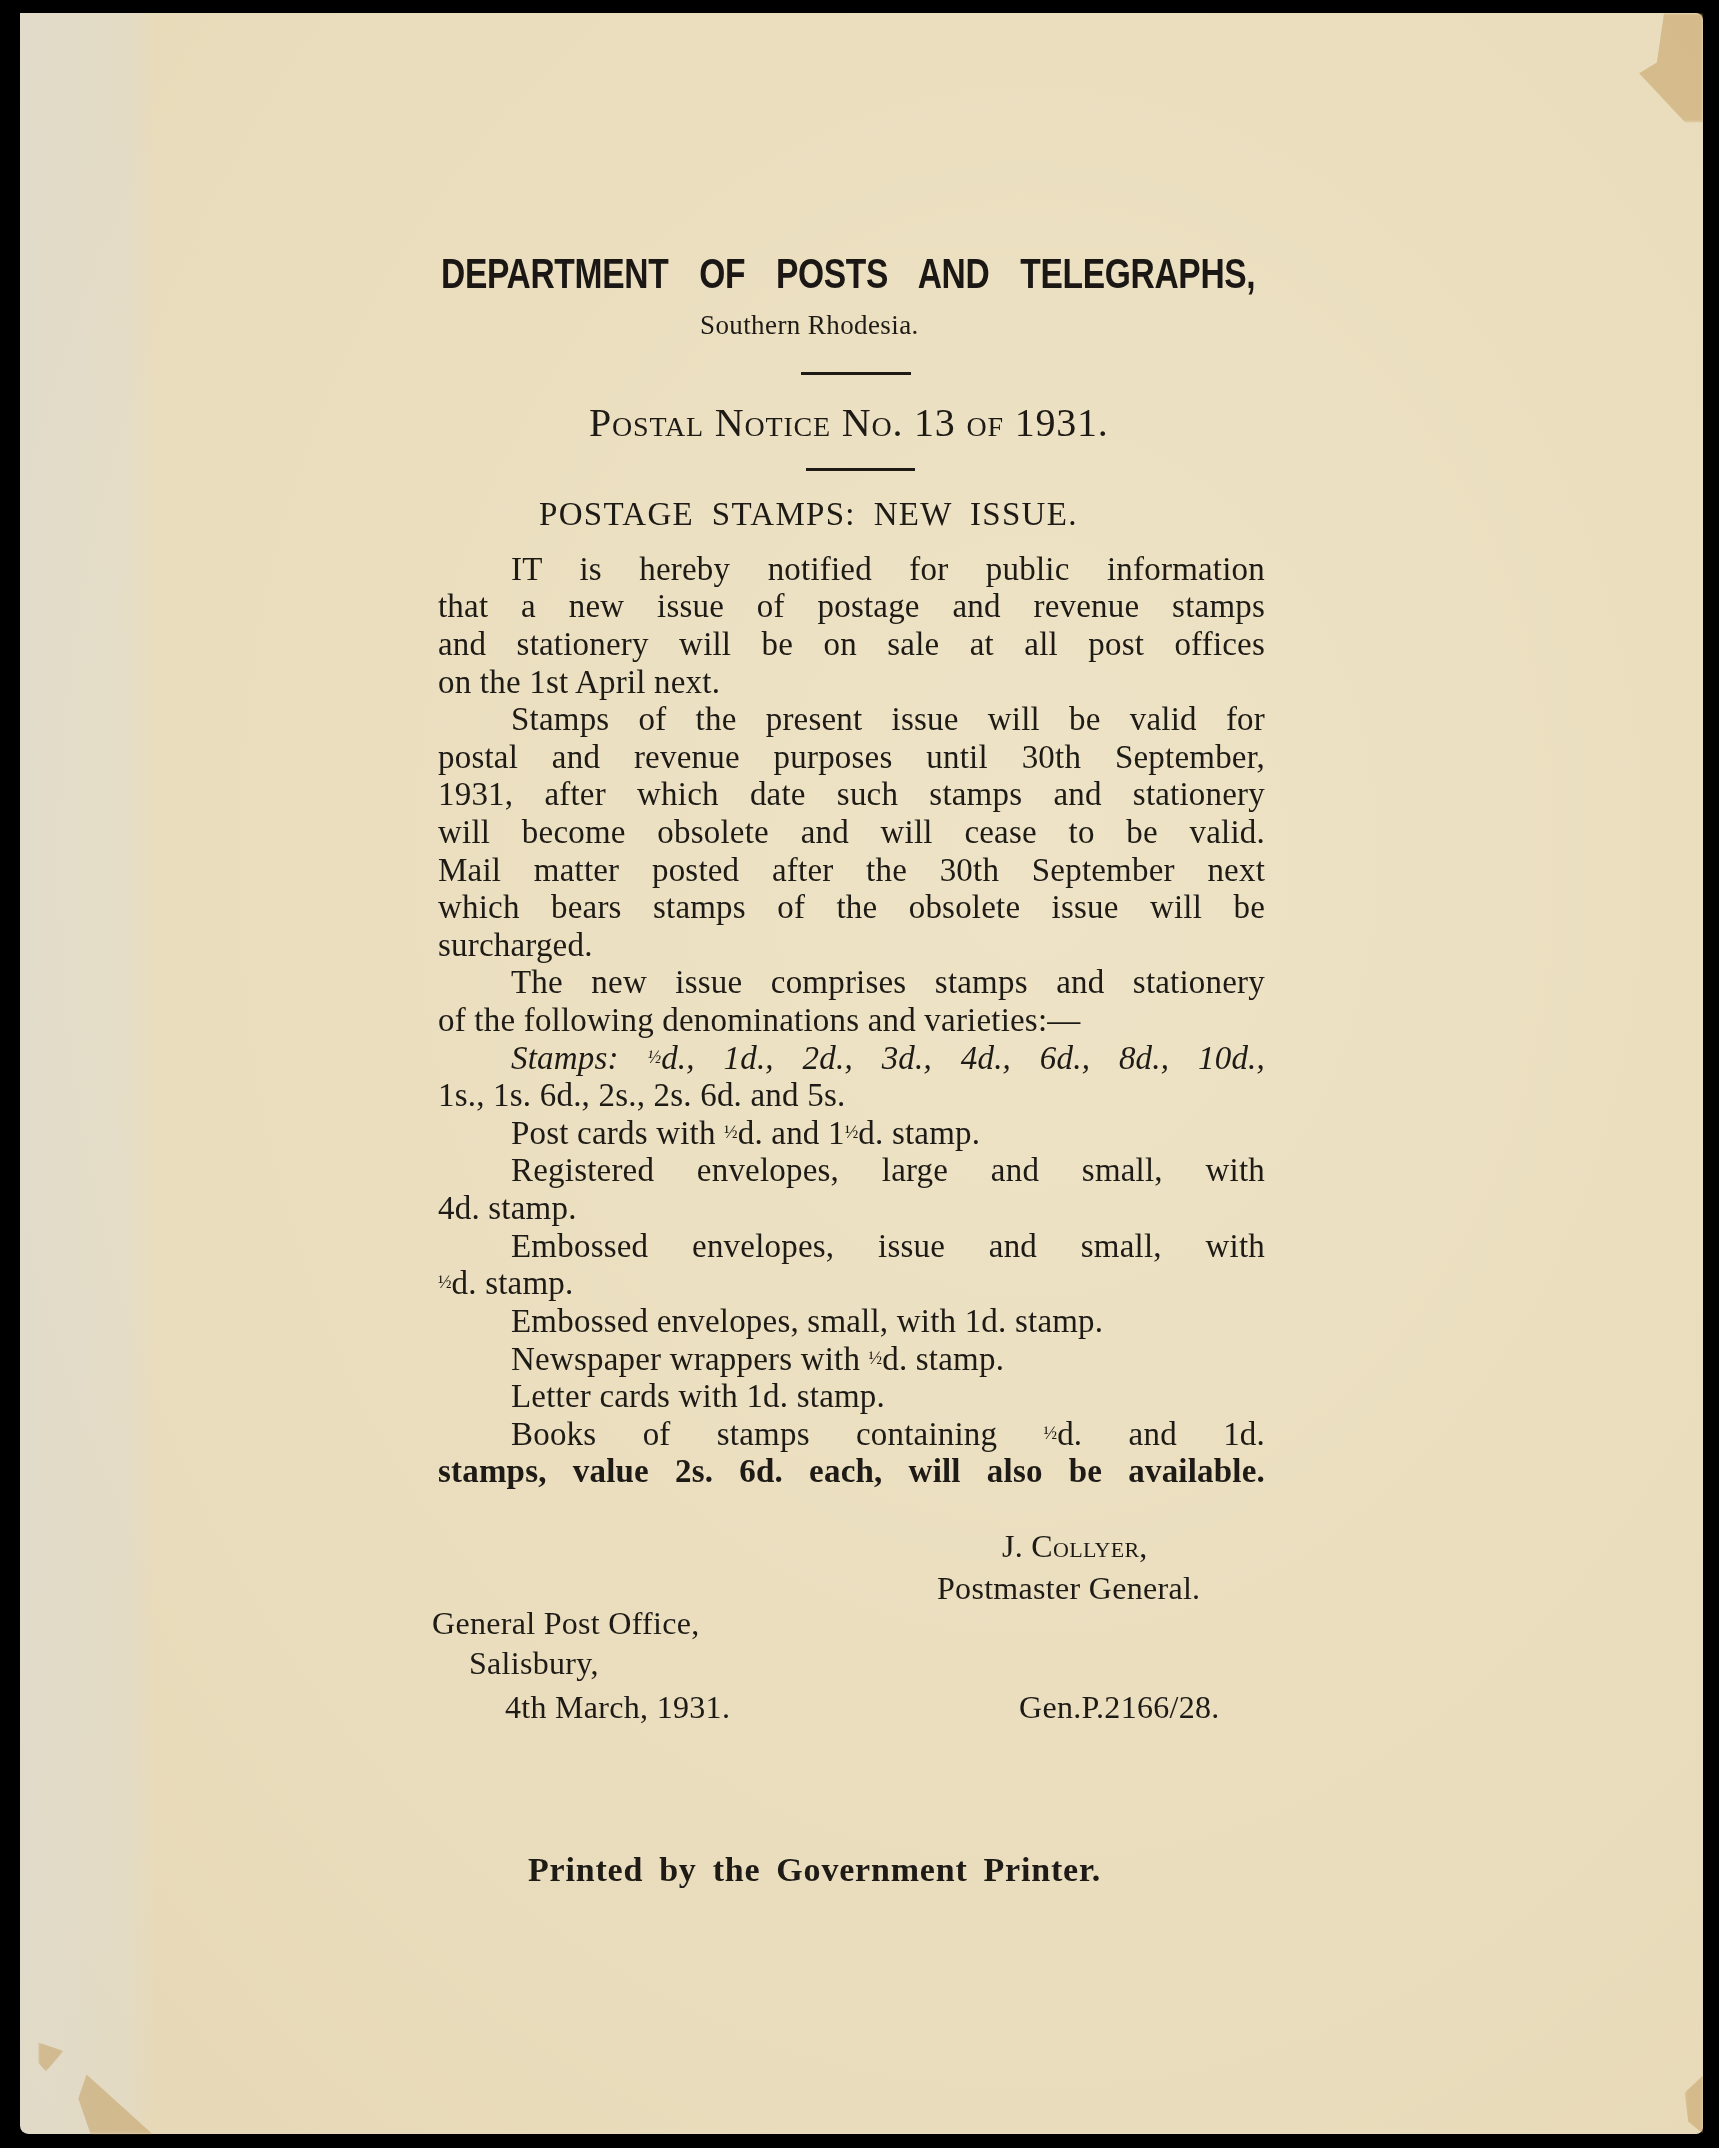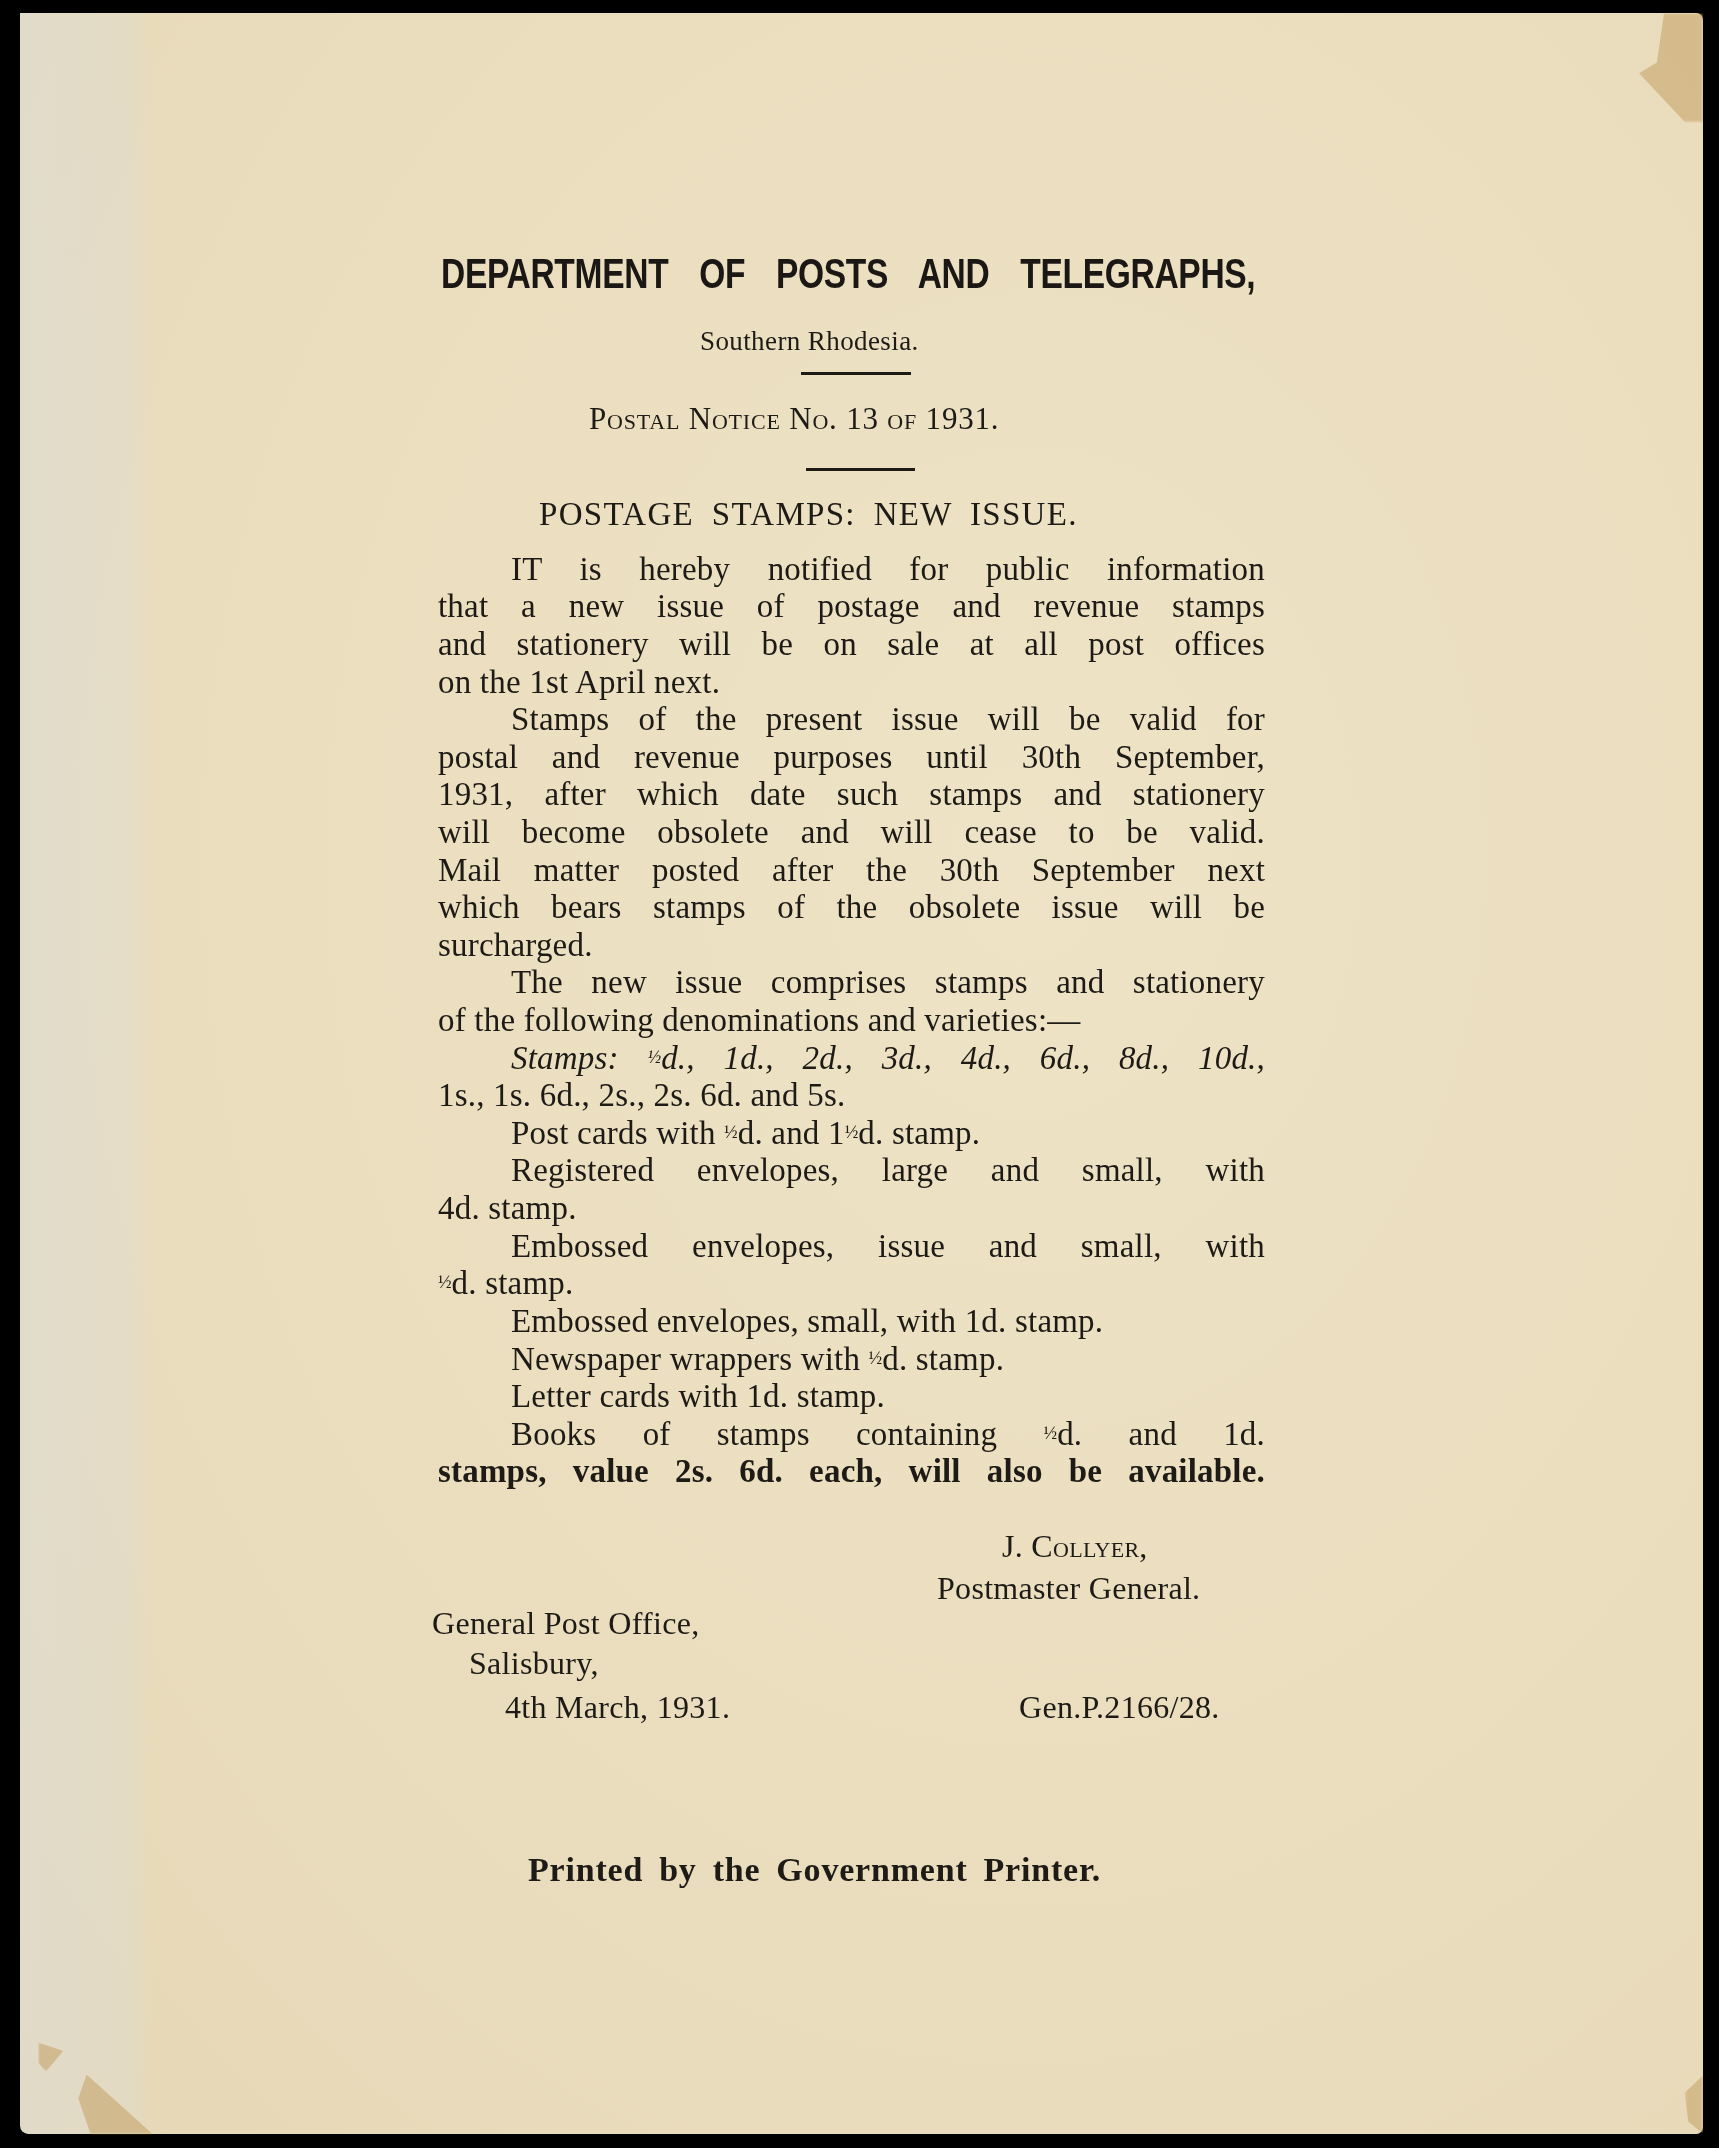--- a/index.html
+++ b/index.html
@@ -25,42 +25,42 @@
   .stain-br { right: 0; top: 2062px; width: 18.4px; height: 58px;
     clip-path: polygon(100% 0, 100% 100%, 20% 80%, 0 30%); }
 
   .ln { position: absolute; white-space: nowrap; line-height: 1; }
   .title {
     font-family: "Liberation Sans", "DejaVu Sans", sans-serif; font-weight: bold;
     font-size: 43px; transform: scaleX(0.78); transform-origin: left top;
     word-spacing: 28px; letter-spacing: -0.4px; color: #1a1714;
   }
   .sub { font-size: 27px; letter-spacing: 0.4px; }
-  .notice { font-size: 31px; letter-spacing: 0.8px; }
+  .notice { font-size: 40px; letter-spacing: 0.8px; }
   .sc { font-variant: small-caps; }
   .heading { font-size: 33px; letter-spacing: 1.3px; word-spacing: 8.3px; }
   .rule { position: absolute; height: 2.5px; background: #1e1b16; }
   .body-ln { font-size: 33px; letter-spacing: 0.2px; }
   .just { text-align: justify; text-align-last: justify; white-space: normal; }
   .frac { font-size: 0.55em; vertical-align: 0.35em; letter-spacing: 0; }
   .footer-ln { font-size: 32px; letter-spacing: 0.3px; }
   .printer { font-family: "Liberation Serif", serif; font-weight: bold; font-size: 34px; letter-spacing: 0.8px; word-spacing: 6.7px; }
 </style>
 </head>
 <body>
 
 <div class="paper">
   <div class="stain stain-tr"></div>
   <div class="stain stain-bl"></div>
   <div class="stain stain-bl2"></div>
   <div class="stain stain-br"></div>
 </div>
 
 <div class="ln title" style="left:441px; top:252px;">DEPARTMENT OF POSTS AND TELEGRAPHS,</div>
-<div class="ln sub" style="left:700px; top:312px;margin-top:16px;">Southern Rhodesia.</div>
+<div class="ln sub" style="left:700px; top:312px;">Southern Rhodesia.</div>
 <div class="rule" style="left:801px; top:372px; width:110px;"></div>
 <div class="ln notice sc" style="left:589px; top:403px;">Postal Notice No. 13 of 1931.</div>
 <div class="rule" style="left:806px; top:468px; width:109px;"></div>
 <div class="ln heading" style="left:539px; top:498px;">POSTAGE STAMPS: NEW ISSUE.</div>
 
 <div id="body-container">
     <div class="ln body-ln just" style="left: 511px; top: 553px; width: 754px;">IT is hereby notified for public information</div>
     <div class="ln body-ln just" style="left: 438px; top: 590px; width: 827px;">that a new issue of postage and revenue stamps</div>
     <div class="ln body-ln just" style="left: 438px; top: 628px; width: 827px;">and stationery will be on sale at all post offices</div>
     <div class="ln body-ln" style="left: 438px; top: 666px;">on the 1st April next.</div>

